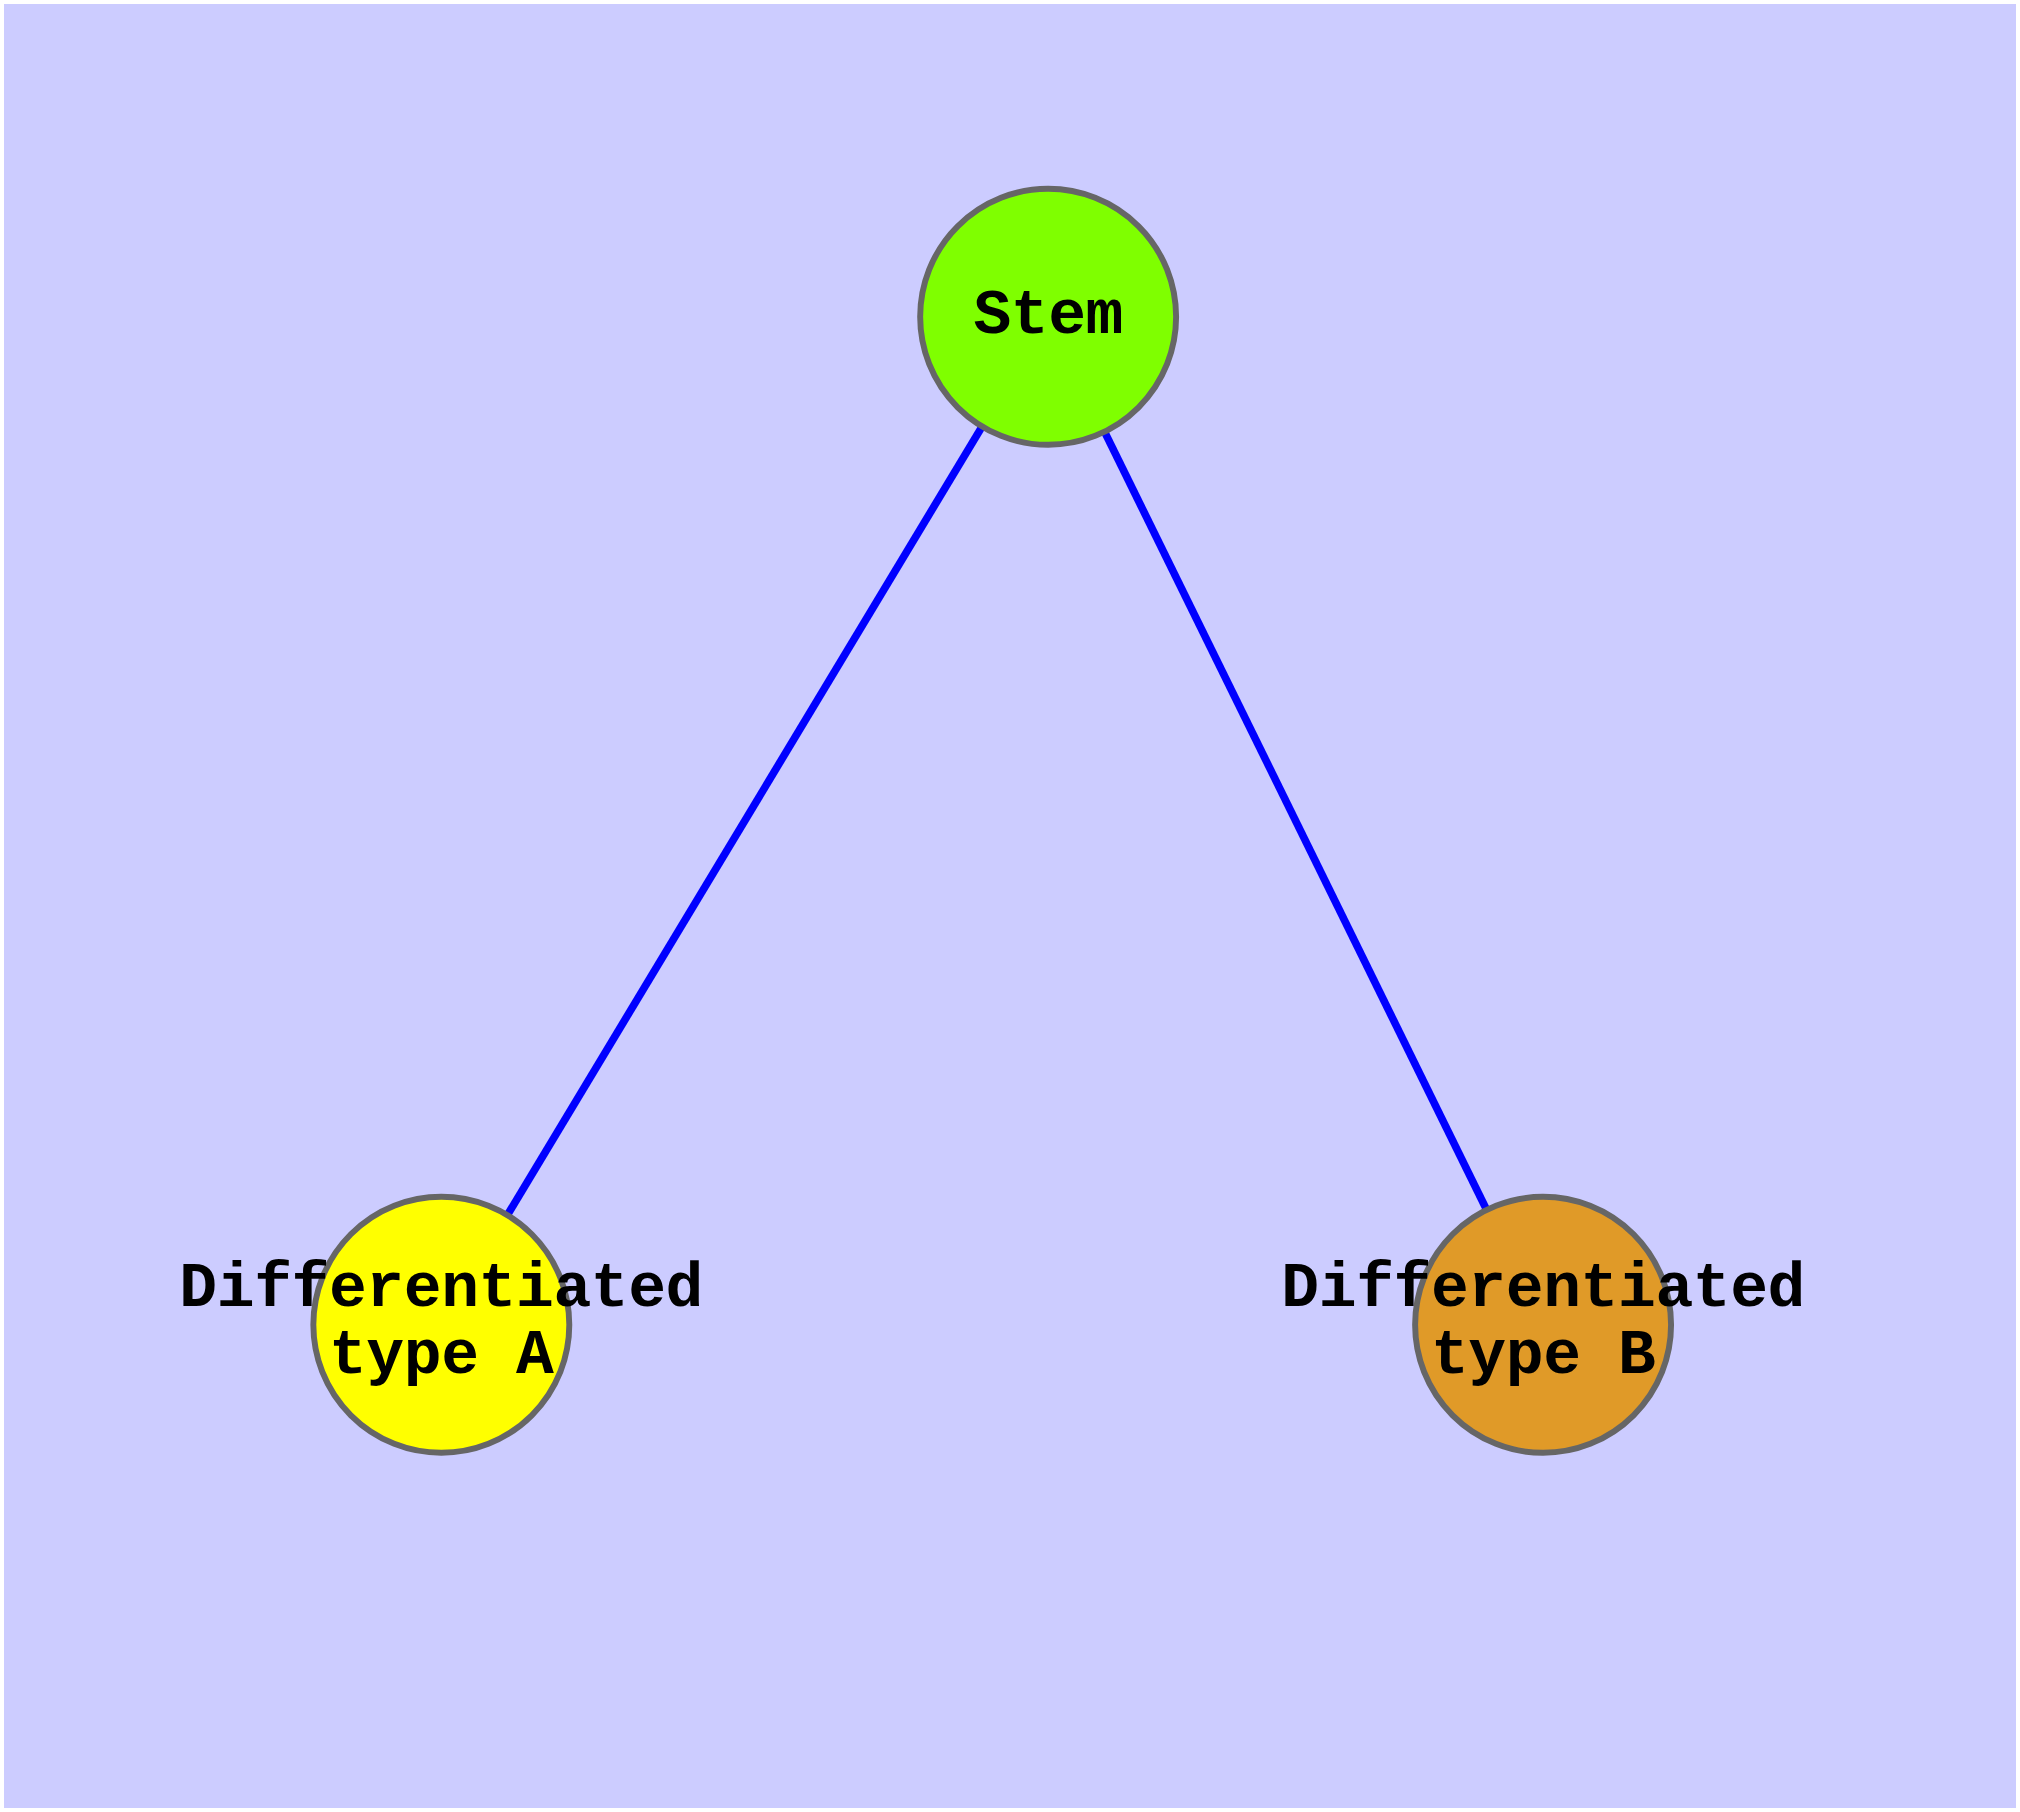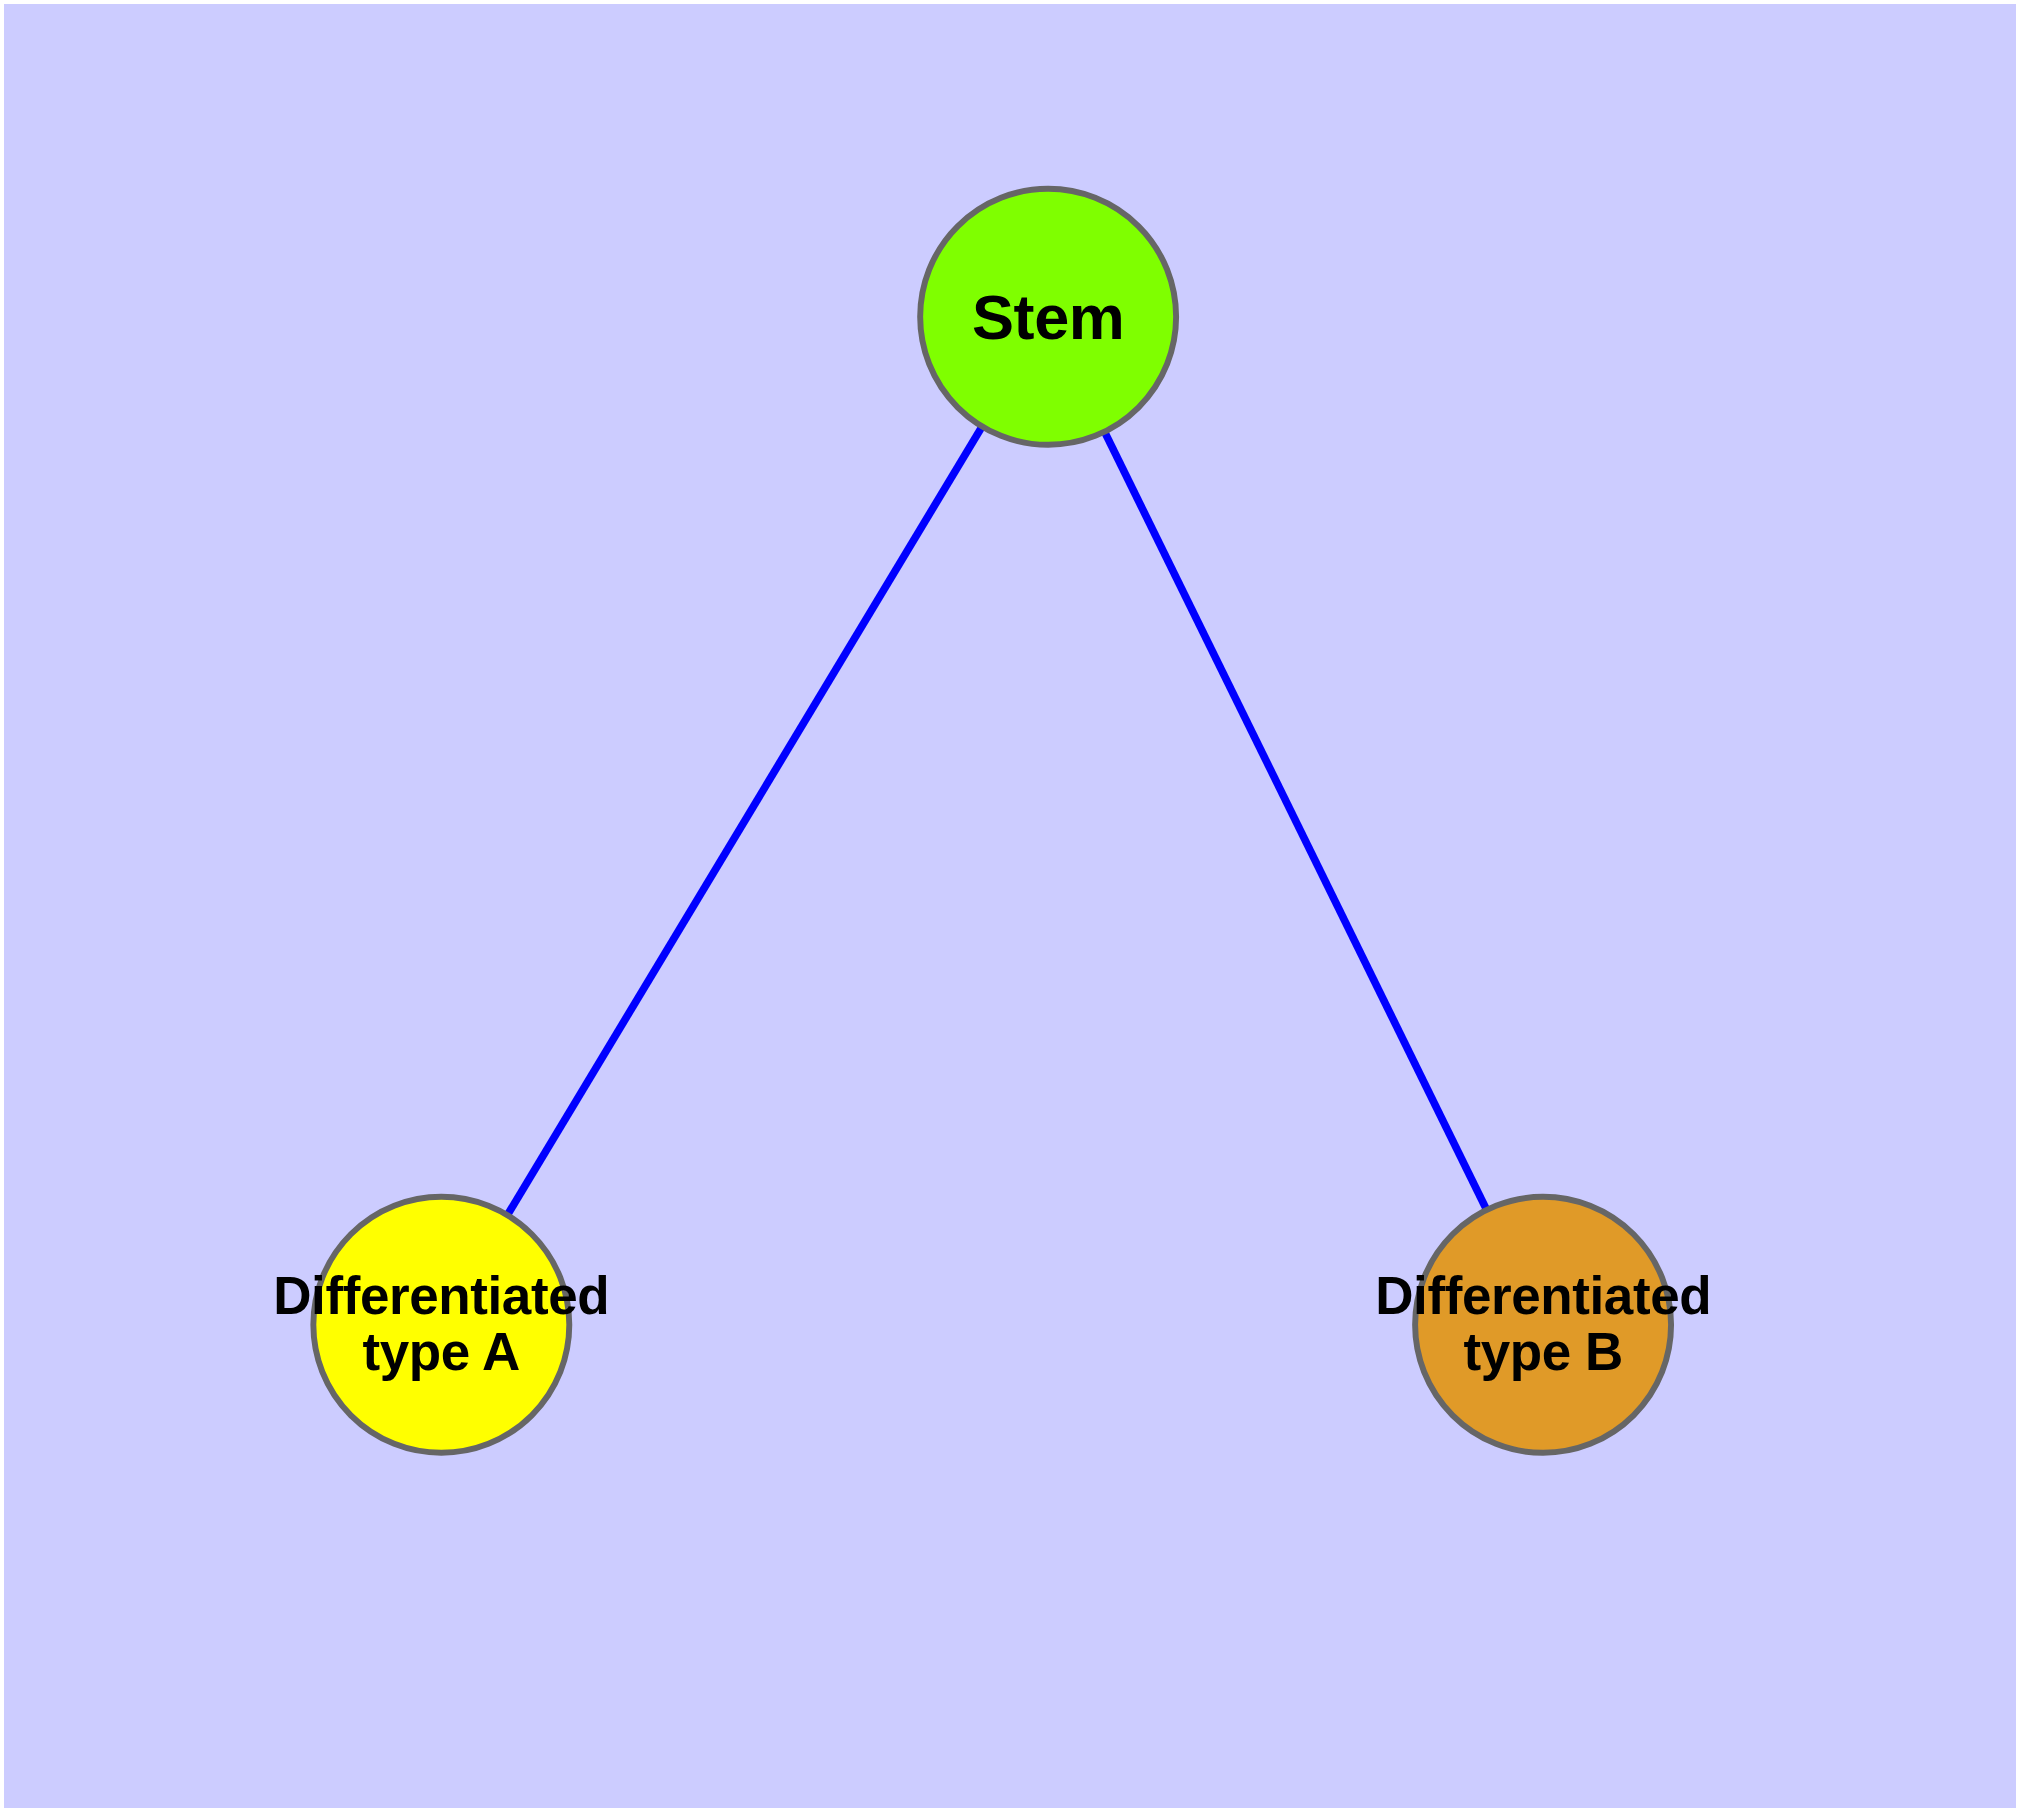--- a/index.html
+++ b/index.html
@@ -30,32 +30,32 @@
     top: 0;
     width: 100%;
     height: 100%;
     display: block;
   }
   .node-label {
     position: absolute;
     text-align: center;
     color: #000000;
     font-weight: bold;
-    font-family: Liberation Sans, sans-serif;
+    font-family: Liberation Mono, monospace;
     line-height: 1.06;
     white-space: pre;
     pointer-events: none;
     transform: translate(-50%, -50%);
     letter-spacing: -0.4px;
   }
   .label-stem {
     font-size: 63px;
   }
   .label-leaf {
-    font-size: 53px;
+    font-size: 63px;
   }
 </style>
 </head>
 <body>
 
 <div id="canvas">
   <div id="plot-area">
 
     <svg id="graph-svg" viewBox="0 0 2374 2128" preserveAspectRatio="none">
       <g>

